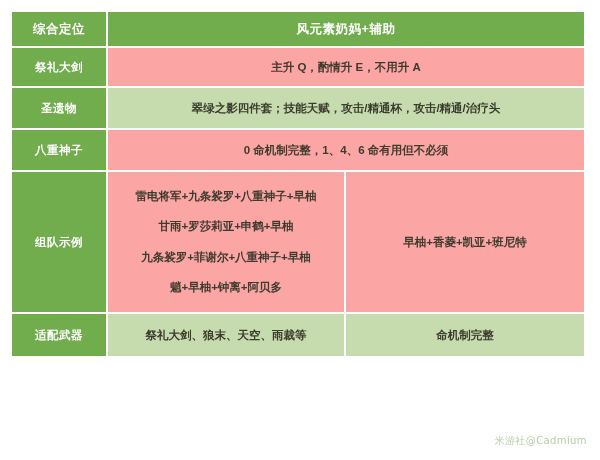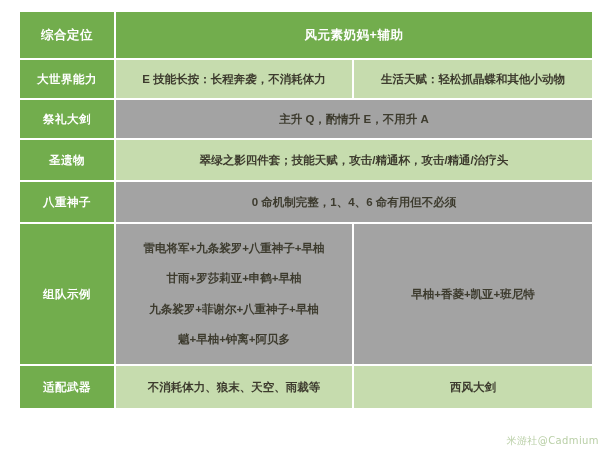--- a/index.html
+++ b/index.html
@@ -15,21 +15,21 @@
   #page {
     position: relative;
     width: 600px;
     height: 460px;
     background: #ffffff;
     overflow: hidden;
   }
 
   #build-table {
     position: absolute;
-    left: 20px;
+    left: 12px;
     top: 12px;
     width: 572px;
     border-collapse: separate;
     border-spacing: 0;
     table-layout: fixed;
   }
 
   #build-table td {
     padding: 0 6px;
     vertical-align: middle;
@@ -61,21 +61,21 @@
   }
 
   
   .tint-dark {
     background: #c6dcae;
     color: #3d3b2e;
     font-size: 11.5px;
     font-weight: bold;
   }
   .tint-light {
-    background: #a3a3a3;
+    background: #fca5a5;
     color: #3d3b2e;
     font-size: 11.5px;
     font-weight: bold;
   }
 
   
   .team-list {
     display: flex;
     flex-direction: column;
     justify-content: space-around;
@@ -86,21 +86,21 @@
   }
   .team-line {
     font-size: 11.5px;
     font-weight: bold;
     color: #3d3b2e;
     white-space: nowrap;
   }
 
   .watermark {
     position: absolute;
-    right: 1px;
+    right: 13px;
     bottom: 12px;
     font-size: 10px;
     color: #b9cfa6;
     letter-spacing: 0.4px;
     font-family: "DejaVu Sans", sans-serif;
     pointer-events: none;
   }
 </style>
 </head>
 <body>
@@ -110,28 +110,23 @@
   <table id="build-table">
     <colgroup>
       <col style="width:96px">
       <col style="width:238px">
       <col style="width:238px">
     </colgroup>
     <tbody>
 
       <tr>
         <td class="banner" style="height:36px;text-align:center">综合定位</td>
-        <td class="banner" colspan="2" style="height:48px">风元素奶妈+辅助</td>
+        <td class="banner" colspan="2" style="height:36px">风元素奶妈+辅助</td>
       </tr>
 
-      <tr>
-        <td class="rowhead" style="height:40px">大世界能力</td>
-        <td class="tint-dark" style="height:40px">E 技能长按：长程奔袭，不消耗体力</td>
-        <td class="tint-dark" style="height:40px">生活天赋：轻松抓晶蝶和其他小动物</td>
-      </tr>
 
       <tr>
         <td class="rowhead" style="height:40px">祭礼大剑</td>
         <td class="tint-light" colspan="2" style="height:40px">主升 Q，酌情升 E，不用升 A</td>
       </tr>
 
       <tr>
         <td class="rowhead" style="height:42px">圣遗物</td>
         <td class="tint-dark" colspan="2" style="height:42px">翠绿之影四件套；技能天赋，攻击/精通杯，攻击/精通/治疗头</td>
       </tr>
@@ -150,22 +145,22 @@
             <span class="team-line">甘雨+罗莎莉亚+申鹤+早柚</span>
             <span class="team-line">九条裟罗+菲谢尔+八重神子+早柚</span>
             <span class="team-line">魈+早柚+钟离+阿贝多</span>
           </div>
         </td>
         <td class="tint-light" style="height:142px">早柚+香菱+凯亚+班尼特</td>
       </tr>
 
       <tr>
         <td class="rowhead" style="height:42px">适配武器</td>
-        <td class="tint-dark" style="height:42px">不消耗体力、狼末、天空、雨裁等</td>
-        <td class="tint-dark" style="height:42px">西风大剑</td>
+        <td class="tint-dark" style="height:42px">祭礼大剑、狼末、天空、雨裁等</td>
+        <td class="tint-dark" style="height:42px">命机制完整</td>
       </tr>
 
     </tbody>
   </table>
 
   <div class="watermark">米游社@Cadmium</div>
 
 </div>
 
 </body></html>

